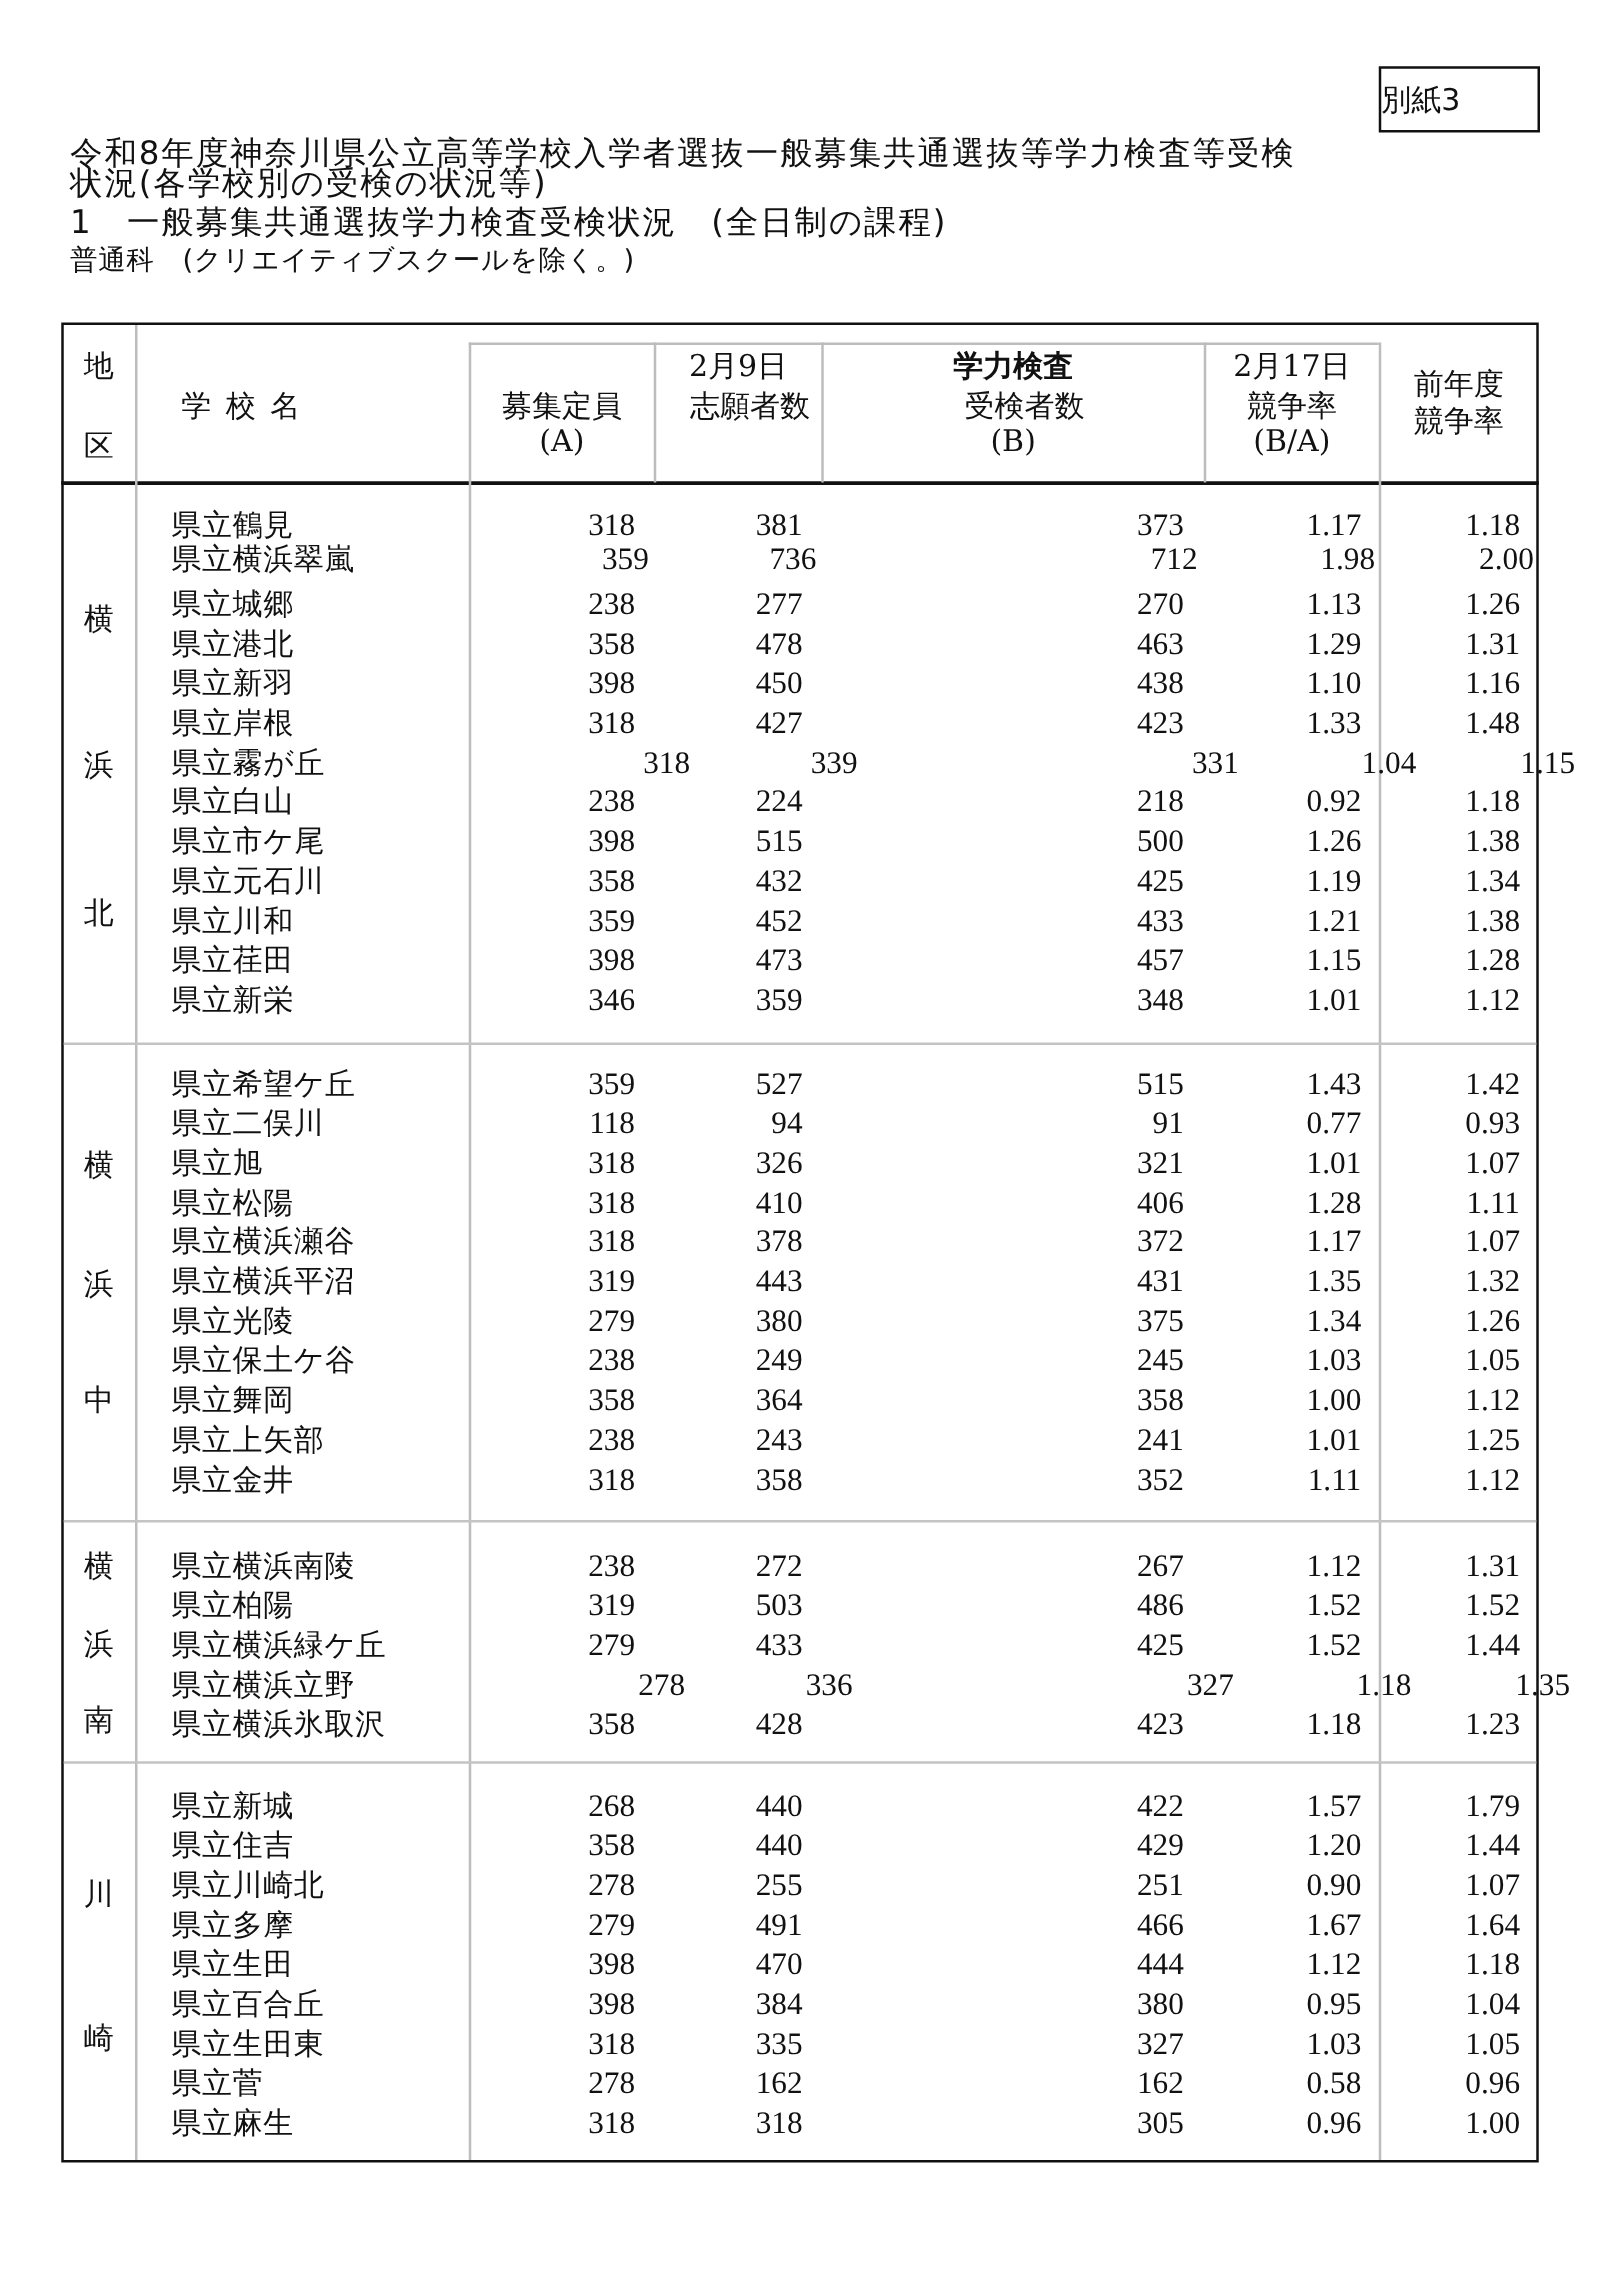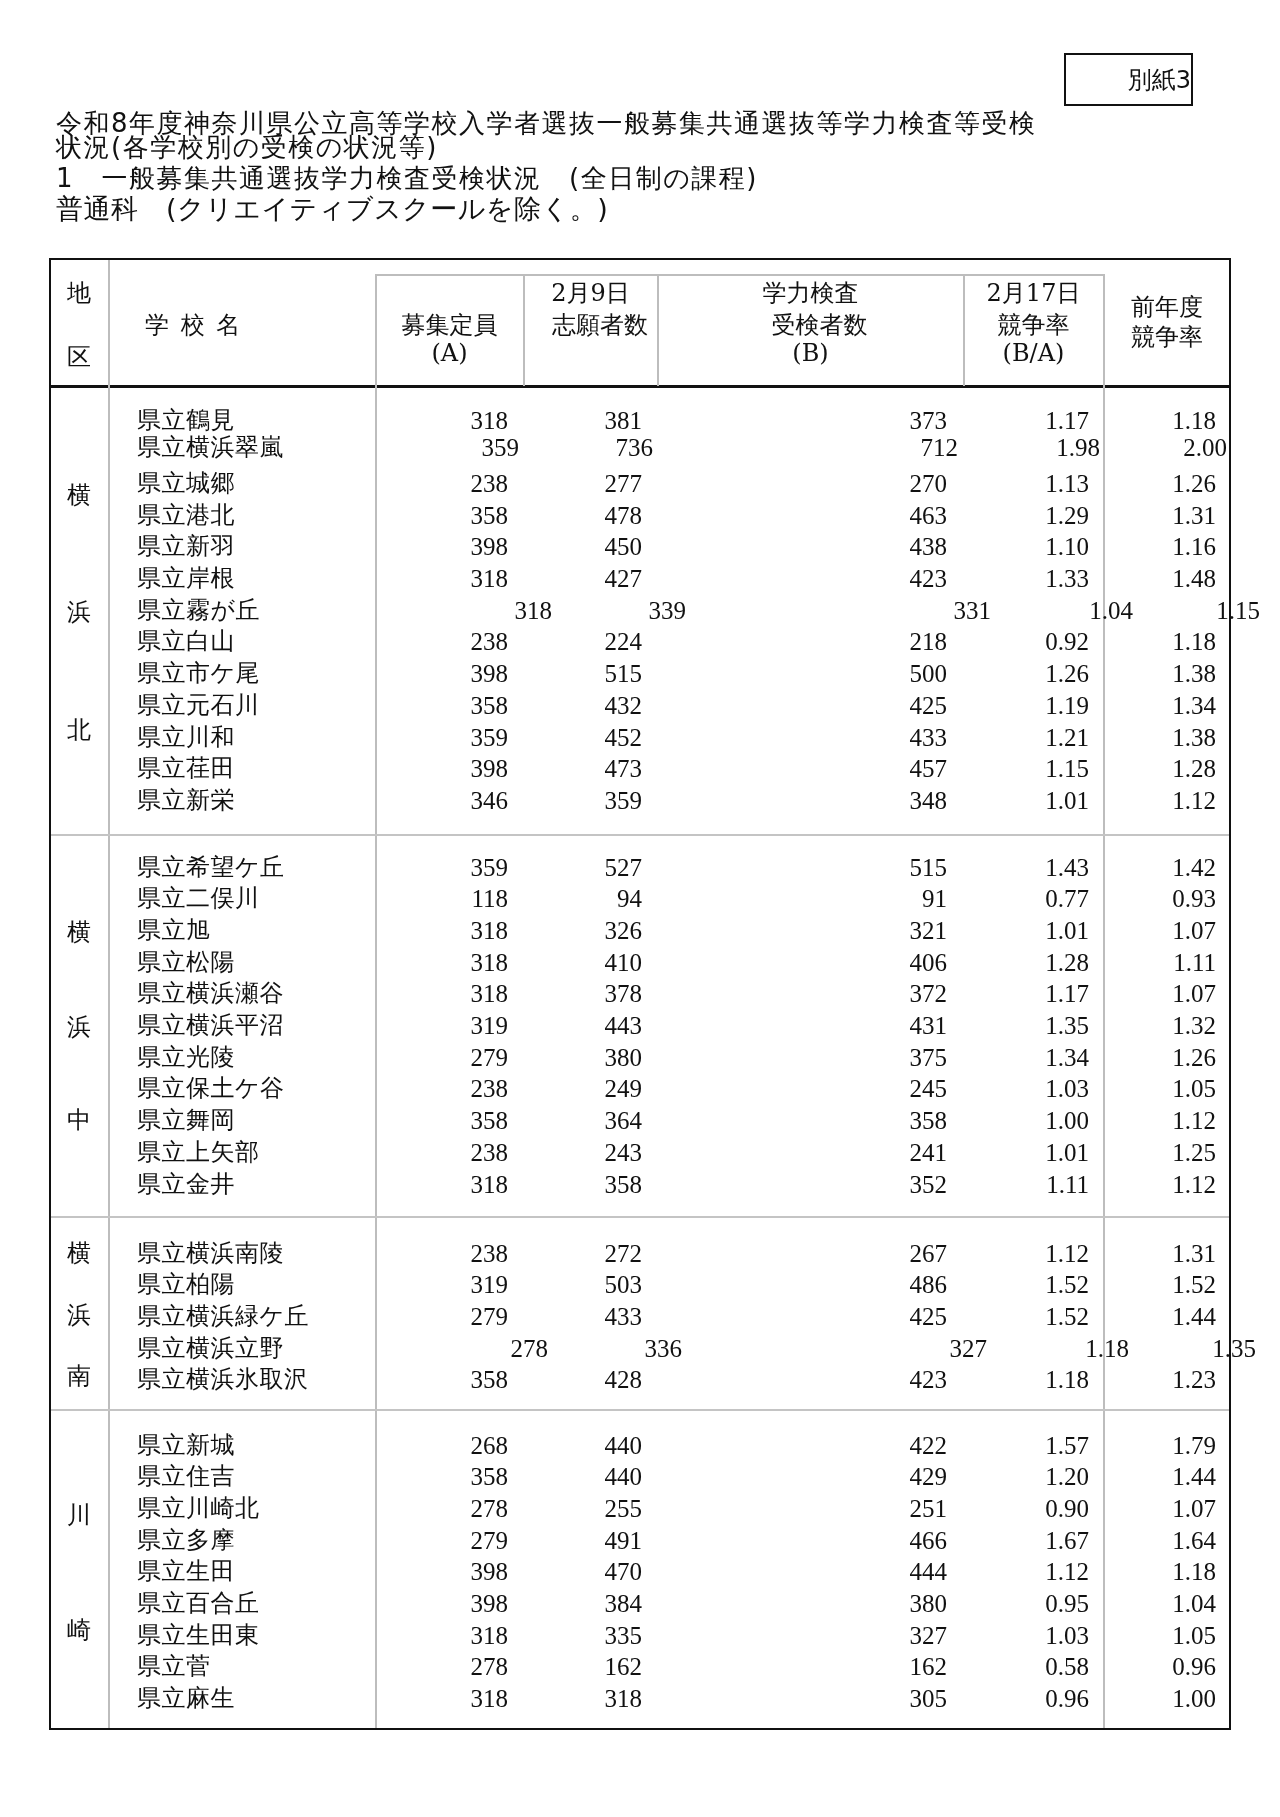--- a/index.html
+++ b/index.html
@@ -1,20 +1,20 @@
 <!DOCTYPE html>
 <html><head>
 <meta charset="utf-8">
 <style>
   html, body { margin:0; padding:0; background:#ffffff; }
   body { width:1280px; height:1817px; position:relative; overflow:hidden;
          font-family:"DejaVu Serif","Liberation Serif",serif; color:#111; }
   .abs { position:absolute; }
-  .badge { left:1064px; top:53px; width:125px; height:49px; border:2.5px solid #111;
-           display:flex; align-items:center; justify-content:flex-end;
+  .badge { left:1103px; top:53px; width:125px; height:49px; border:2.5px solid #111;
+           display:flex; align-items:center; justify-content:flex-start;
            font-family:"DejaVu Sans","Liberation Sans",sans-serif; font-size:24px; }
   .title { left:56px; font-family:"DejaVu Sans","Liberation Sans",sans-serif; font-size:26px;
            line-height:28px; white-space:nowrap; letter-spacing:1.5px; }
   .table { left:49px; top:258px; width:1182px; height:1472px; border:2.5px solid #111; box-sizing:border-box; }
   .hline-thick { left:49px; width:1182px; height:3px; background:#111; }
   .hline { left:51px; width:1178px; height:2px; background:#c4c4c4; }
   .vline { width:1.5px; background:#bdbdbd; }
   .hsub { height:1.5px; background:#bdbdbd; }
   .hdr { font-size:24px; line-height:30px; text-align:center; white-space:nowrap; }
   .reg { font-size:24px; width:40px; text-align:center; left:59px; line-height:28px; }
@@ -31,21 +31,21 @@
 </head>
 <body>
 
 <div class="abs badge">
     <span>別紙3</span>
   </div>
 
 <div class="abs title" style="top:109px;">令和8年度神奈川県公立高等学校入学者選抜一般募集共通選抜等学力検査等受検</div>
 <div class="abs title" style="top:133px;">状況(各学校別の受検の状況等)</div>
 <div class="abs title" style="top:164px;">1　一般募集共通選抜学力検査受検状況　(全日制の課程)</div>
-<div class="abs title" style="top:195px; font-size:27px; letter-spacing:0.5px;">普通科　(クリエイティブスクールを除く。)</div>
+<div class="abs title" style="top:195px; font-size:22px; letter-spacing:0.5px;">普通科　(クリエイティブスクールを除く。)</div>
 
 <div class="abs table"></div>
 
 <div class="abs hline-thick" style="top:385px;"></div>
 <div class="abs hsub" style="left:375px; top:274px; width:728px;"></div>
 <div class="abs vline" style="left:108px; top:260px; height:1468px;"></div>
 <div class="abs vline" style="left:375px; top:274px; height:1454px;"></div>
 <div class="abs vline" style="left:523px; top:274px; height:112px;"></div>
 <div class="abs vline" style="left:657px; top:274px; height:112px;"></div>
 <div class="abs vline" style="left:963px; top:274px; height:112px;"></div>
@@ -58,21 +58,21 @@
 <div class="abs hdr" style="left:59px; width:40px; top:278px;">地</div>
 <div class="abs hdr" style="left:59px; width:40px; top:342px;">区</div>
 <div class="abs hdr" style="left:145px; top:310px; text-align:left; letter-spacing:2px;">学 校 名</div>
 
 <div class="abs hdr" style="left:376px; width:147px; top:310px;">募集定員</div>
 <div class="abs hdr" style="left:376px; width:147px; top:338px;">(A)</div>
 
 <div class="abs hdr" style="left:524px; width:133px; top:278px;">2月9日</div>
 <div class="abs hdr" style="left:524px; width:152px; top:310px;">志願者数</div>
 
-<div class="abs hdr" style="left:658px; width:305px; top:278px;">学力検査</div>
+<div class="abs hdr" style="left:658px; width:305px; top:278px;font-weight:bold;">学力検査</div>
 <div class="abs hdr" style="left:658px; width:323px; top:310px;">受検者数</div>
 <div class="abs hdr" style="left:658px; width:305px; top:338px;">(B)</div>
 
 <div class="abs hdr" style="left:964px; width:139px; top:278px;">2月17日</div>
 <div class="abs hdr" style="left:964px; width:139px; top:310px;">競争率</div>
 <div class="abs hdr" style="left:964px; width:139px; top:338px;">(B/A)</div>
 
 <div class="abs hdr" style="left:1104px; width:126px; top:292px;">前年度</div>
 <div class="abs hdr" style="left:1104px; width:126px; top:322px;">競争率</div>
 

